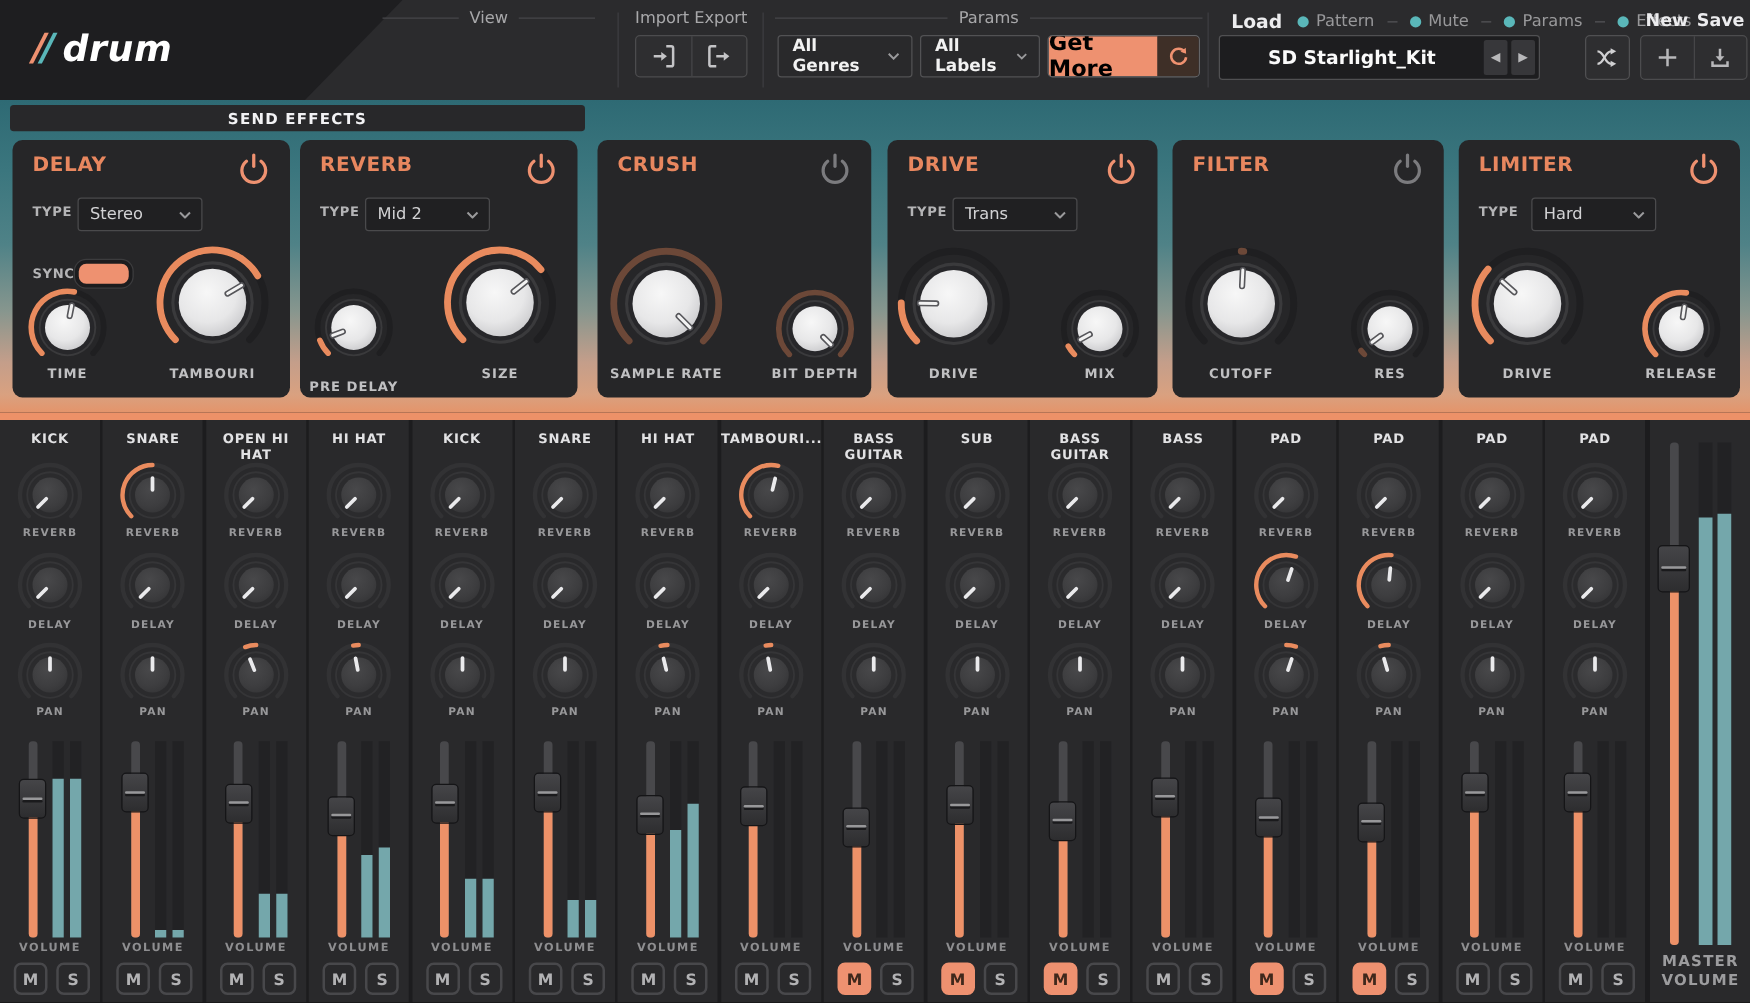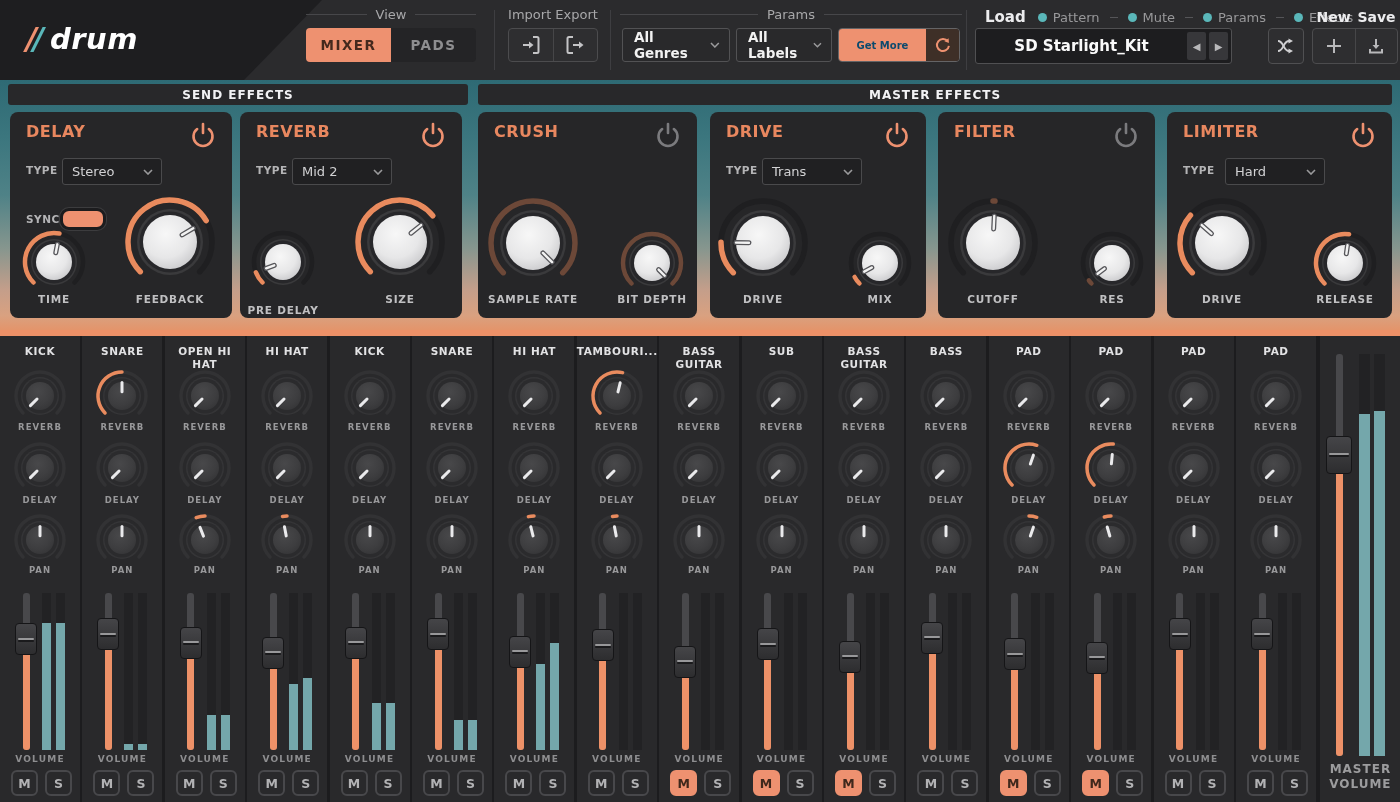--- a/index.html
+++ b/index.html
@@ -28,21 +28,21 @@
   .icon-group{position:absolute;top:28px;height:34px;display:flex;background:#2e2e30;
       border:1px solid #4c4c4e;border-radius:4px;box-sizing:border-box;}
   .icon-btn{width:44px;display:flex;align-items:center;justify-content:center;cursor:pointer;}
   .icon-btn + .icon-btn{border-left:1px solid #464648;}
   .sel{position:absolute;top:28px;height:34px;background:#29292b;border:1px solid #525254;
       border-radius:3px;box-sizing:border-box;display:flex;align-items:center;
       justify-content:space-between;padding:0 9px 0 11px;cursor:pointer;}
   .sel .sel-txt{color:#f2f2f2;font-size:13.5px;font-weight:600;}
   #getmore{position:absolute;left:838px;top:28px;height:34px;width:122px;display:flex;
       border:1px solid #646466;border-radius:4px;overflow:hidden;box-sizing:border-box;cursor:pointer;}
-  #getmore .gm-main{flex:1;background:var(--orange);color:#0c4a6e;font-size:10px;font-weight:600;
+  #getmore .gm-main{flex:1;background:var(--orange);color:#000000;font-size:18px;font-weight:600;
       display:flex;align-items:center;justify-content:center;}
   #getmore .gm-refresh{width:33px;background:#3e2f27;display:flex;align-items:center;justify-content:center;}
   #load-row{position:absolute;left:985px;top:8px;display:flex;align-items:center;gap:10px;}
   #load-row .load-lab{color:#ececee;font-size:15px;font-weight:600;margin-right:2px;}
   .ld-item{display:flex;align-items:center;gap:6px;color:#98989a;font-size:13px;}
   .ld-dot{width:9px;height:9px;border-radius:50%;background:var(--teal);}
   .ld-dash{width:8px;height:1px;background:#55555à;background:#555558;}
   #new-label{position:absolute;left:1312px;top:9px;width:43px;text-align:center;
       color:#ececee;font-size:14px;font-weight:600;}
   #save-label{position:absolute;left:1355px;top:9px;width:43px;text-align:center;
@@ -125,24 +125,20 @@
     <div id="logo-wedge"></div>
     <div id="logo">
       <span class="slash s1" style="color:var(--orange)">/</span>
       <span class="slash s2" style="color:var(--teal)">/</span>
       <span class="l2">drum</span>
     </div>
 
     <div class="grp-label lined" style="left:306px;width:170px;">
       <span>View</span>
     </div>
-    <div id="view-tabs">
-      <div class="vtab active">MIXER</div>
-      <div class="vtab idle">PADS</div>
-    </div>
 
     <div class="vsep" style="left:494px"></div>
 
     <div class="grp-label" style="left:496px;width:114px;justify-content:center">
       <span>Import Export</span>
     </div>
     <div class="icon-group" style="left:508px;width:90px">
       <div class="icon-btn">
         <svg width="22" height="20" viewBox="0 0 22 20">
           <path d="M13 2 h4 a1.5 1.5 0 0 1 1.5 1.5 v13 a1.5 1.5 0 0 1 -1.5 1.5 h-4" fill="none" stroke="#c4c4c6" stroke-width="2"></path>
@@ -241,23 +237,20 @@
           <path d="M3 12 v3.5 h12 v-3.5" fill="none" stroke="#b8b8ba" stroke-width="2"></path>
         </svg>
       </div>
     </div>
   </div>
 
   <div id="fx-bg"></div>
   <div class="fx-header" style="left:8px;width:460px">
     <span>SEND EFFECTS</span>
   </div>
-  <div class="fx-header" style="left:478px;width:914px">
-    <span>MASTER EFFECTS</span>
-  </div>
   <div id="fx-panels">
       <div class="fx-panel" style="left: 10px; width: 222px;">
         <div class="fx-title">DELAY</div>
         <svg width="30" height="30" style="position: absolute; left: 178px; top: 8px;">
           <path d="M 20.85 9.01 A 9.5 9.5 0 1 1 9.15 9.01" fill="none" stroke="#ee9170" stroke-width="2.6" stroke-linecap="round"></path>
           <line x1="15" y1="4" x2="15" y2="13" stroke="#ee9170" stroke-width="2.6" stroke-linecap="round"></line>
         </svg>
         <div class="fx-type-lab" style="top: 52px;">TYPE</div>
         <div class="fx-sel" style="left: 52px; top: 46px;">
           <span class="sel-txt">Stereo</span>
@@ -279,21 +272,21 @@
         <div class="fx-klabel" style="left: -21px; width: 130px; top: 181px;">TIME</div>
         <svg width="104" height="104" style="position: absolute; left: 108px; top: 78px;">
           <path d="M 22.30 81.70 A 42 42 0 1 1 81.70 81.70" fill="none" stroke="#1f1f21" stroke-width="5.5" stroke-linecap="round"></path>
           <path d="M 22.30 81.70 A 42 42 0 1 1 88.15 30.62" fill="none" stroke="#e98b5e" stroke-width="5.5" stroke-linecap="round"></path>
           <circle cx="52" cy="52" r="33" fill="#3a3a3c"></circle>
           <circle cx="52" cy="52" r="30.5" fill="#27272a"></circle>
           <circle cx="52" cy="52" r="27" fill="url(#gradL)"></circle>
           <line x1="64.08481805913537" y1="44.853058522864785" x2="75.24003472910648" y2="38.255881774739976" stroke="#56565a" stroke-width="5" stroke-linecap="round"></line>
           <line x1="64.08481805913537" y1="44.853058522864785" x2="75.24003472910648" y2="38.255881774739976" stroke="#f2f2f2" stroke-width="2.4" stroke-linecap="round"></line>
         </svg>
-        <div class="fx-klabel" style="left: 95px; width: 130px; top: 181px;">FEEDBACK</div>
+        <div class="fx-klabel" style="left: 95px; width: 130px; top: 181px;">TAMBOURI</div>
       </div>
       <div class="fx-panel" style="left: 240px; width: 222px;">
         <div class="fx-title">REVERB</div>
         <svg width="30" height="30" style="position: absolute; left: 178px; top: 8px;">
           <path d="M 20.85 9.01 A 9.5 9.5 0 1 1 9.15 9.01" fill="none" stroke="#ee9170" stroke-width="2.6" stroke-linecap="round"></path>
           <line x1="15" y1="4" x2="15" y2="13" stroke="#ee9170" stroke-width="2.6" stroke-linecap="round"></line>
         </svg>
         <div class="fx-type-lab" style="top: 52px;">TYPE</div>
         <div class="fx-sel" style="left: 52px; top: 46px;">
           <span class="sel-txt">Mid 2</span>

